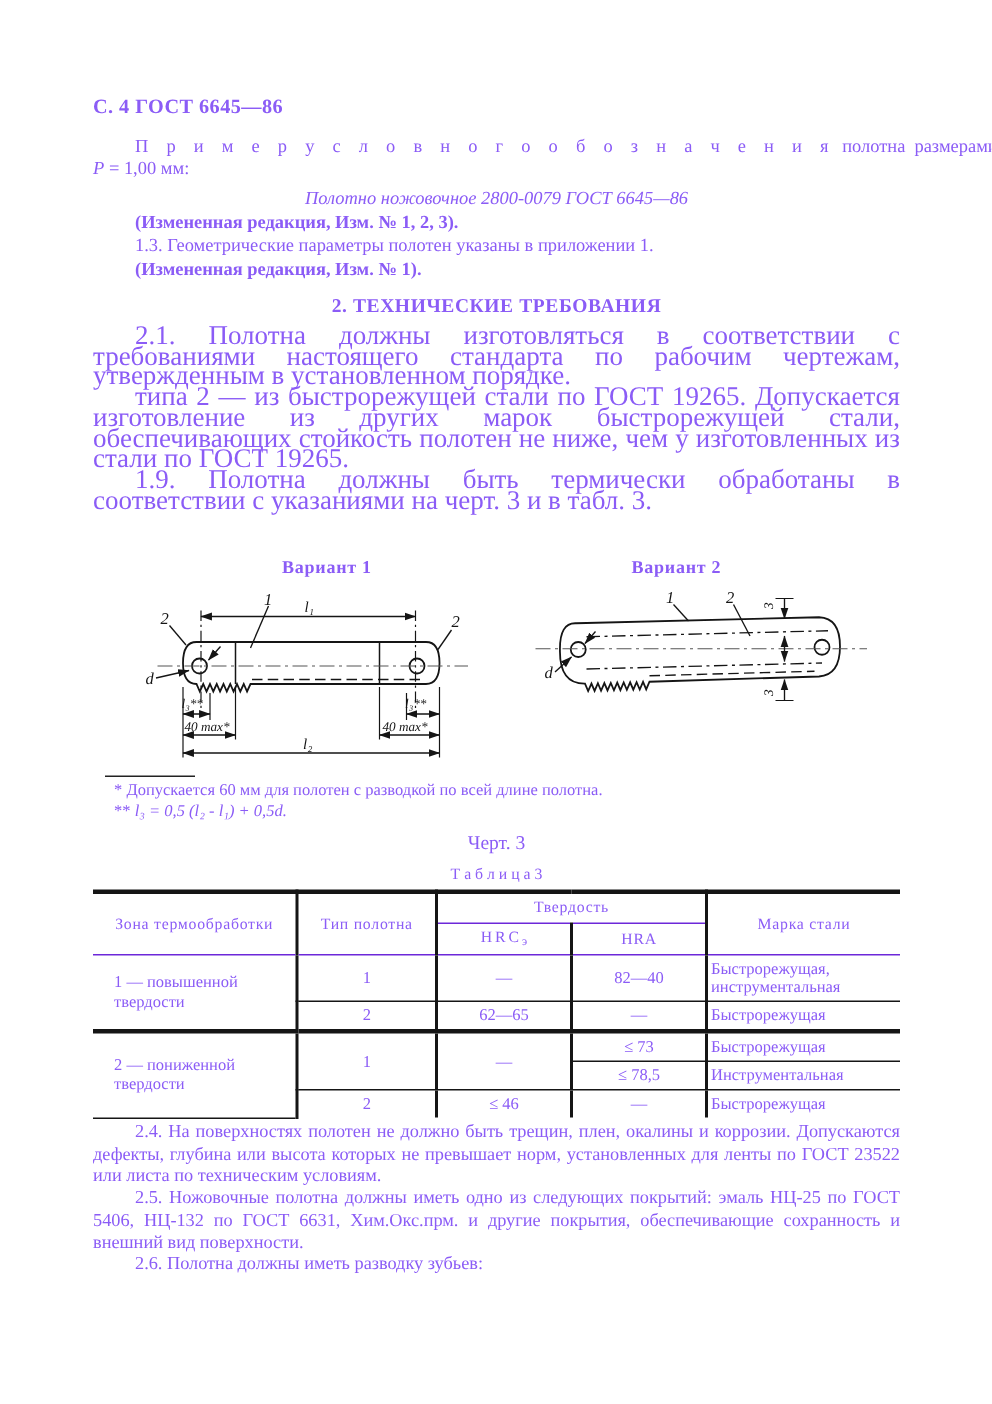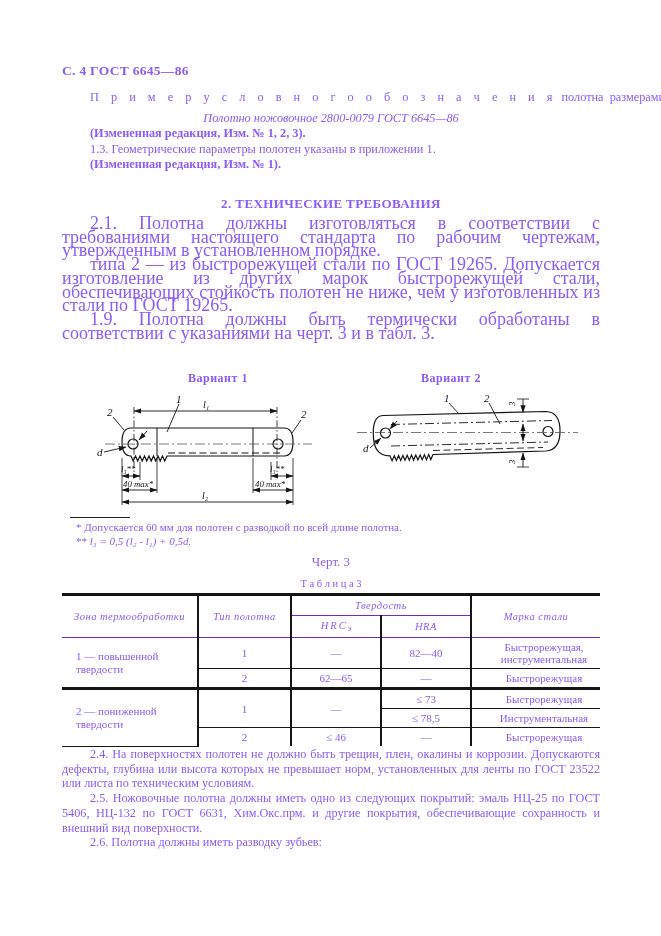--- a/index.html
+++ b/index.html
@@ -24,44 +24,45 @@
   .fnline{padding-left:14px;}
   .fig-caption{text-align:center;font-size:13px;margin-top:7px;}
   .tbl-label{left:62px;top:578px;width:538px;text-align:center;font-size:10.5px;}
   .gtable{left:62px;top:593px;width:538px;border-collapse:collapse;table-layout:fixed;
           font-size:11px;border-top:3px solid #151515;}
   .gtable td{border-left:2px solid #151515;border-right:2px solid #151515;
              border-top:1px solid #151515;border-bottom:1px solid #151515;
              text-align:center;vertical-align:middle;padding:3px 2px;}
   .gtable td:first-child{border-left:none;}
   .gtable tr td:last-child{border-right:none;}
-  .gtable tr.hrow td{border-bottom:1px solid #6d28d9;font-size:10.5px;letter-spacing:0.5px;padding:4px 2px;font-style:italic;}
+  .gtable tr.hrow td{border-bottom:1px solid #6d28d9;font-size:10.5px;letter-spacing:0.5px;padding:4px 2px;}
   .gtable tr.hrow1 td{border-top:none;}
   .gtable td.rspan{border-bottom:3px solid #151515;}
   .gtable tr.sect td{border-top:3px solid #151515;}
   .gtable tr.lastrow td{border-bottom:none;}
   .gtable td.zone{text-align:left;padding-left:14px;line-height:13px;}
-  .gtable td.steel{text-align:center;padding-left:18px;line-height:12px;}
+  .gtable td.steel{text-align:left;padding-left:2px;line-height:12px;}
   .hrx{letter-spacing:2px;}
   .sub{font-size:8px;vertical-align:-2px;letter-spacing:0;}
   .outro{left:62px;top:747px;width:538px;font-size:12.2px;line-height:14.7px;}
   svg text{fill:#151515;}
   .dimtxt{font-style:italic;font-size:10px;font-family:"Liberation Serif",serif;}
   .dimsmall{font-style:italic;font-size:8.8px;font-family:"Liberation Serif",serif;}
   .postxt{font-style:italic;font-size:11px;font-family:"Liberation Serif",serif;}
 </style>
 </head>
 <body>
 
 <div class="page">
 
   <div class="abs doc-header">С. 4 ГОСТ 6645—86</div>
 
   <div class="abs intro">
     <div class="exline1"><span class="spaced">П р и м е р   у с л о в н о г о   о б о з н а ч е н и я</span><span> полотна размерами </span></div>
+    <div><span class="ital">Р</span><span> = 1,00 мм:</span></div>
     <div class="designation">Полотно ножовочное 2800-0079 ГОСТ 6645—86</div>
     <div class="boldline">(Измененная редакция, Изм. № 1, 2, 3).</div>
     <div class="plainline">1.3.  Геометрические параметры полотен указаны в приложении 1.</div>
     <div class="boldline">(Измененная редакция, Изм. № 1).</div>
   </div>
 
   <div class="abs sec-title">2.  ТЕХНИЧЕСКИЕ ТРЕБОВАНИЯ</div>
 
   <div class="abs paras">
     <div class="para">2.1.  Полотна должны изготовляться в соответствии с требованиями настоящего стандарта по рабочим чертежам, утвержденным в установленном порядке.</div>

